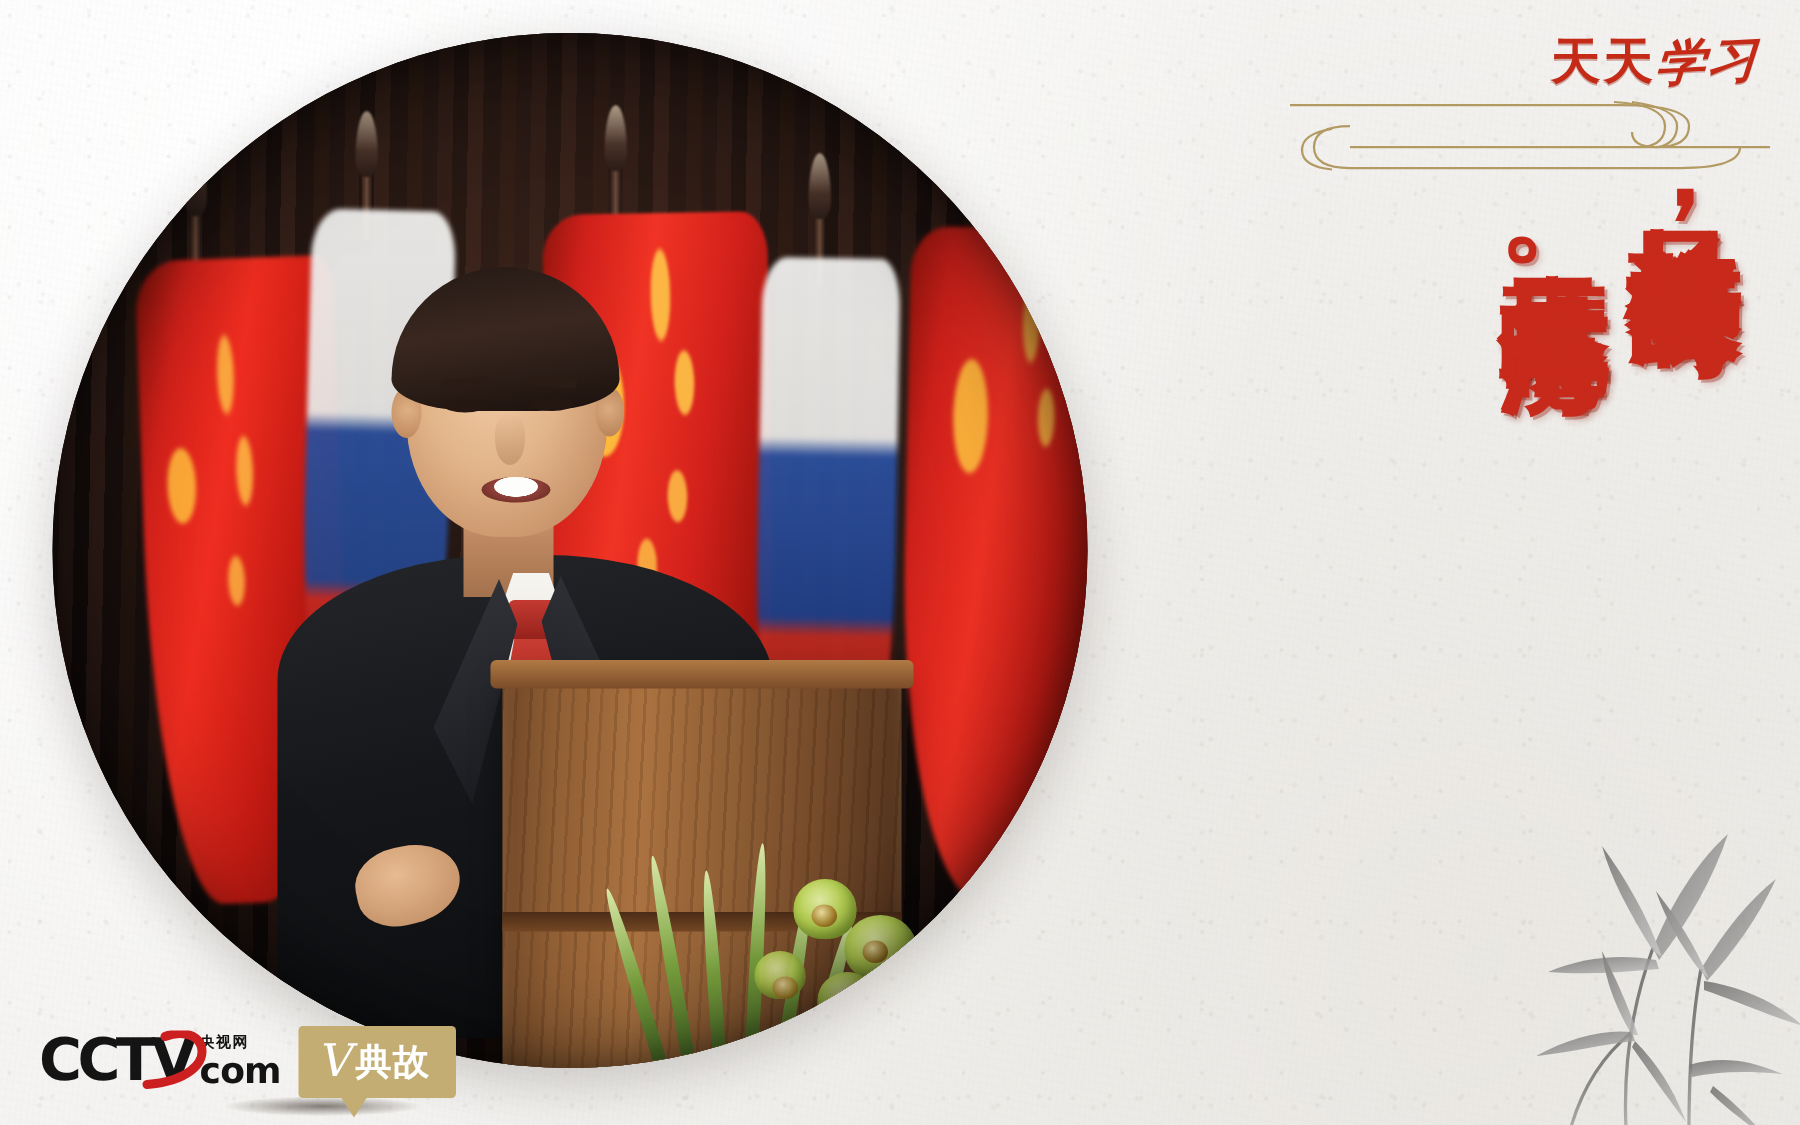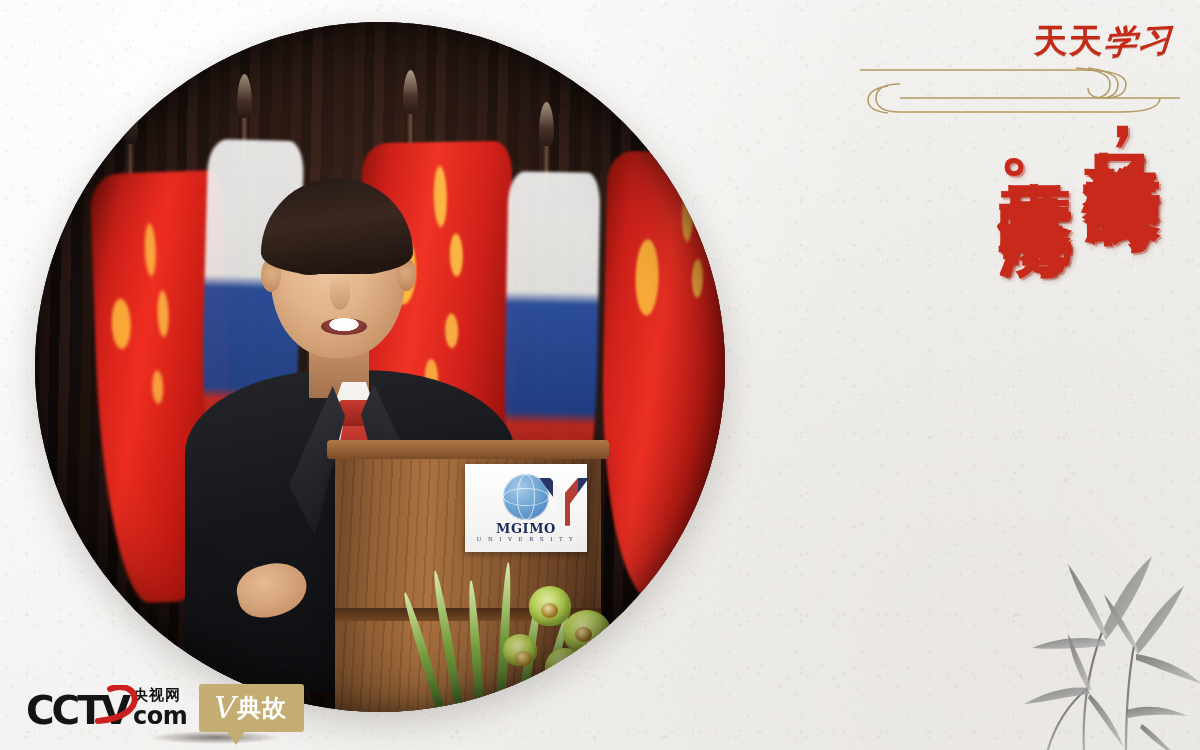--- a/index.html
+++ b/index.html
@@ -321,21 +321,21 @@
   #cctv-logo{position:relative;display:flex;align-items:flex-end;gap:5px;}
   #cctv-word{
     font-family:"DejaVu Sans","Liberation Sans",sans-serif;
     font-size:39px;font-weight:800;color:#141414;letter-spacing:-3px;
     line-height:.9;
   }
   #cctv-arc{position:absolute;left:68px;top:-3px;width:46px;height:40px;}
   #cctv-right{display:flex;flex-direction:column;align-items:flex-start;line-height:1;}
   #cctv-cn{
     font-family:"DejaVu Sans","Liberation Sans",sans-serif;
-    font-size:15px;font-weight:700;color:#141414;letter-spacing:1px;margin-bottom:1px;
+    font-size:10px;font-weight:700;color:#141414;letter-spacing:1px;margin-bottom:1px;
   }
   #cctv-com{
     font-family:"DejaVu Sans","Liberation Sans",sans-serif;
     font-size:24px;font-weight:700;color:#141414;letter-spacing:-.5px;
   }
   #vdiangu{
     position:relative;background:#c3ad72;
     padding:9px 17px 9px 15px;border-radius:3px;
     display:flex;align-items:center;gap:1px;
   }
@@ -414,27 +414,20 @@
       <div id="nose"></div>
       <div id="mouth"></div>
       <div id="hand"></div>
     </div>
 
     <div class="ph" id="podium"></div>
     <div class="ph" id="podium-grain"></div>
     <div class="ph" id="podium-top"></div>
     <div class="ph" id="podium-band"></div>
 
-    <div class="ph" id="emblem">
-      <div id="emblem-globe">
-        <div id="emblem-ribbon"></div>
-      </div>
-      <div id="emblem-name">MGIMO</div>
-      <div id="emblem-sub">U N I V E R S I T Y</div>
-    </div>
 
     <div class="ph" id="foliage">
       <div class="blade" style="left:6px;height:146px;transform:rotate(-17deg);"></div>
       <div class="blade" style="left:22px;height:164px;transform:rotate(-10deg);"></div>
       <div class="blade" style="left:40px;height:152px;transform:rotate(-4deg);"></div>
       <div class="blade" style="left:58px;height:170px;transform:rotate(3deg);"></div>
       <div class="blade" style="left:76px;height:140px;transform:rotate(9deg);"></div>
       <div class="blade" style="left:94px;height:124px;transform:rotate(15deg);"></div>
       <div class="orchid" style="left:92px;top:34px;"></div>
       <div class="orchid" style="left:126px;top:58px;width:48px;height:44px;"></div>

